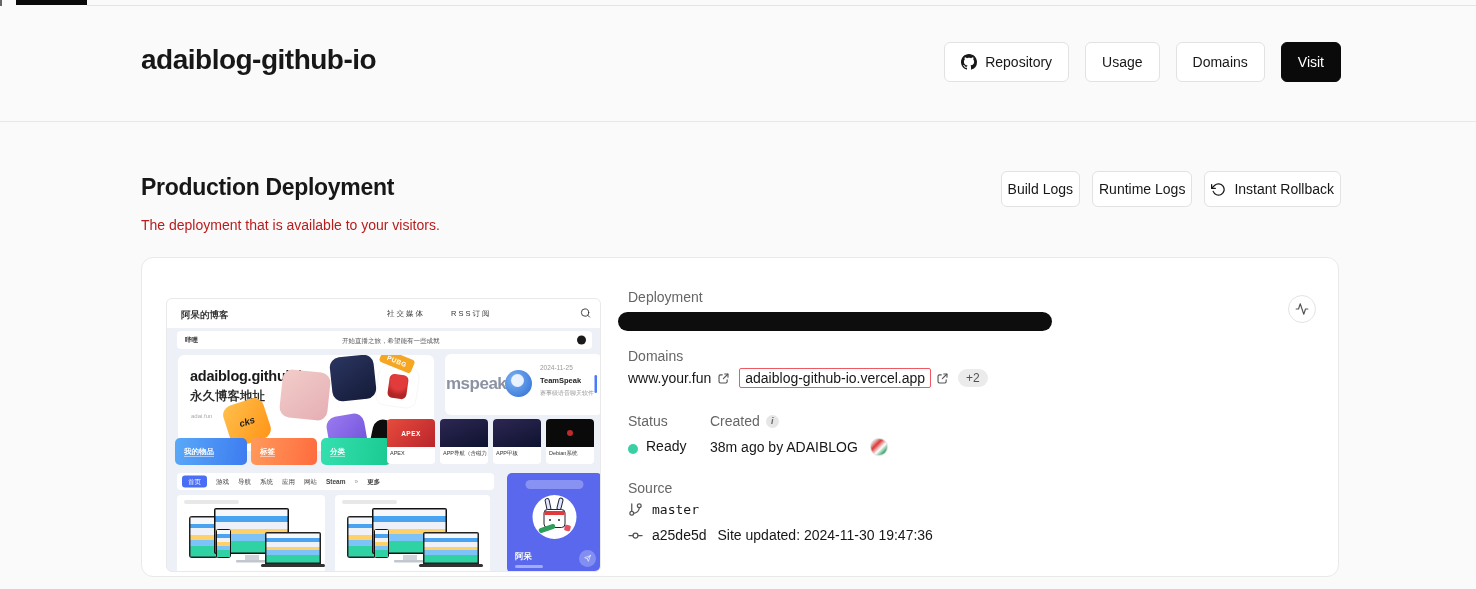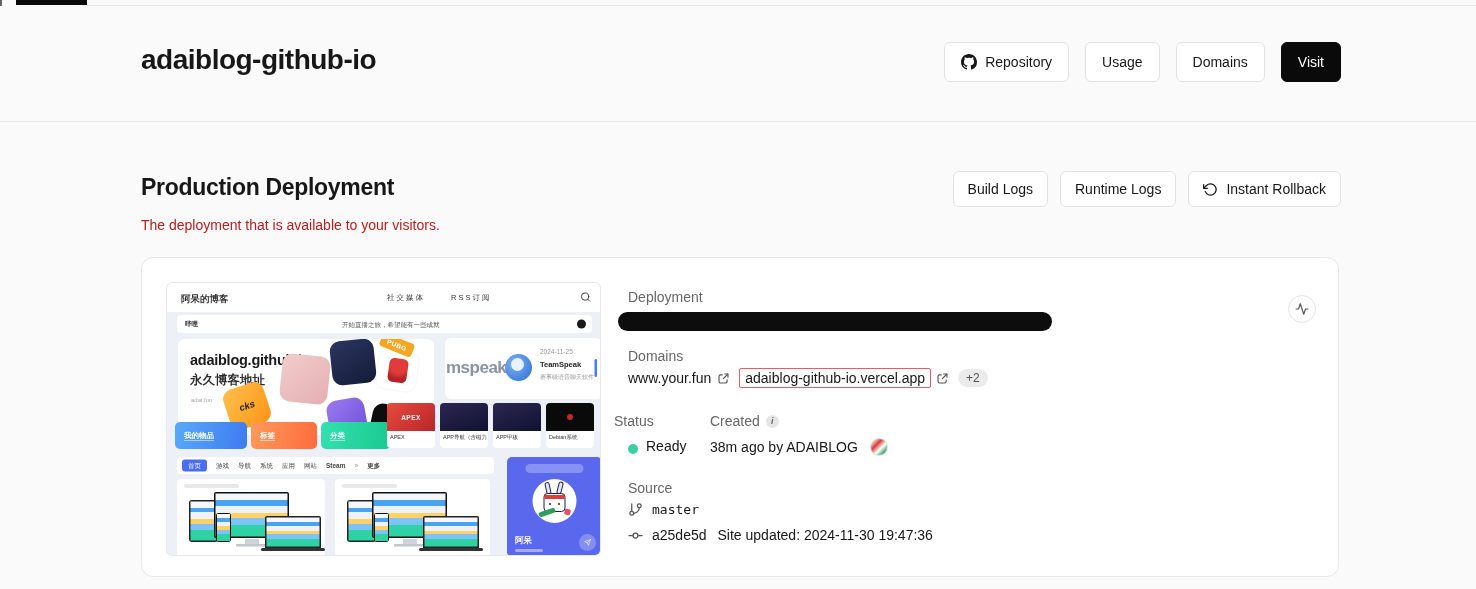--- a/index.html
+++ b/index.html
@@ -18,35 +18,35 @@
   .page-title { position:absolute; left:141px; top:38px; font-size:28px; font-weight:700; letter-spacing:-0.5px; color:#171717; }
   .header-actions { position:absolute; right:135px; top:36px; display:flex; gap:16px; }
   .btn { display:inline-flex; align-items:center; gap:8px; background:#fff; border:1px solid #e2e2e2; border-radius:6px; height:40px; padding:0 16px; font-size:14px; font-weight:500; color:#171717; cursor:pointer; font-family:inherit; }
   .btn.primary { background:#0a0a0a; border-color:#0a0a0a; color:#fff; }
   .btn svg { flex:none; }
 
   
   .section-title { left:141px; top:174px; font-size:23px; font-weight:700; letter-spacing:-0.3px; }
   .section-subtitle { left:141px; top:217px; font-size:14px; color:#b91c1c; }
   .section-actions { right:135px; top:171px; display:flex; gap:12px; }
-  .btn.sm { height:36px; padding:0 14px; }
+  .btn.sm { height:36px; padding:0 6px; }
 
   
   .card { left:141px; top:257px; width:1198px; height:320px; background:#fff; border:1px solid #e9e9e9; border-radius:12px; }
-  .thumb { left:24px; top:24px; width:435px; height:274px; border:1px solid #e9e9e9; border-radius:6px; overflow:hidden; background:#eef0f7; cursor:pointer;padding-left:20px; }
+  .thumb { left:24px; top:40px; width:435px; height:274px; border:1px solid #e9e9e9; border-radius:6px; overflow:hidden; background:#eef0f7; cursor:pointer;padding-left:20px; }
   .label { font-size:14px; color:#666; }
   .lbl-deployment { left:486px; top:31px; }
   .redact { left:476px; top:54px; width:434px; height:19px; background:#0d0d0d; border-radius:10px; }
   .lbl-domains { left:486px; top:90px; }
   .domains-row { left:486px; top:110px; display:flex; align-items:center; gap:9px; font-size:14px; }
   .ext { display:inline-flex; margin-left:2px; }
   .dom-link { display:inline-flex; align-items:center; gap:4px; color:#171717; }
   .red-box { display:inline-flex; align-items:center; border:1.5px solid #ef5964; border-radius:2px; padding:1px 5px; }
   .pill-badge { background:#ebebeb; color:#525252; border-radius:999px; padding:2px 8px; font-size:12px; }
-  .lbl-status { left:472px; top:155px;text-align:center; }
+  .lbl-status { left:486px; top:155px;text-align:center; }
   .lbl-created { left:568px; top:155px; display:flex; align-items:center; gap:6px; }
   .info-i { width:13px; height:13px; border-radius:50%; background:#e6e6e6; color:#666; font-size:9px; font-style:italic; font-weight:700; display:inline-flex; align-items:center; justify-content:center; }
   .status-row { left:486px; top:180px; display:flex; align-items:flex-end; gap:8px; font-size:14px; font-weight:500; }
   .dot { width:10px; height:10px; border-radius:50%; background:#3bcfa4; }
   .created-row { left:568px; top:180px; display:flex; align-items:center; gap:12px; font-size:14px; }
   .avatar { width:18px; height:18px; border-radius:50%; background:linear-gradient(135deg,#f3f3f3 10%,#d93a3a 35%,#ffffff 60%,#2e9e5b 85%); border:1px solid #ddd; }
   .lbl-source { left:486px; top:222px; }
   .branch-row { left:486px; top:244px; display:flex; align-items:flex-end; gap:9px; }
   .mono { font-family:"DejaVu Sans Mono","Liberation Mono",monospace; font-size:13px; }
   .commit-row { left:486px; top:269px; display:flex; align-items:center; gap:9px; font-size:14px; }

